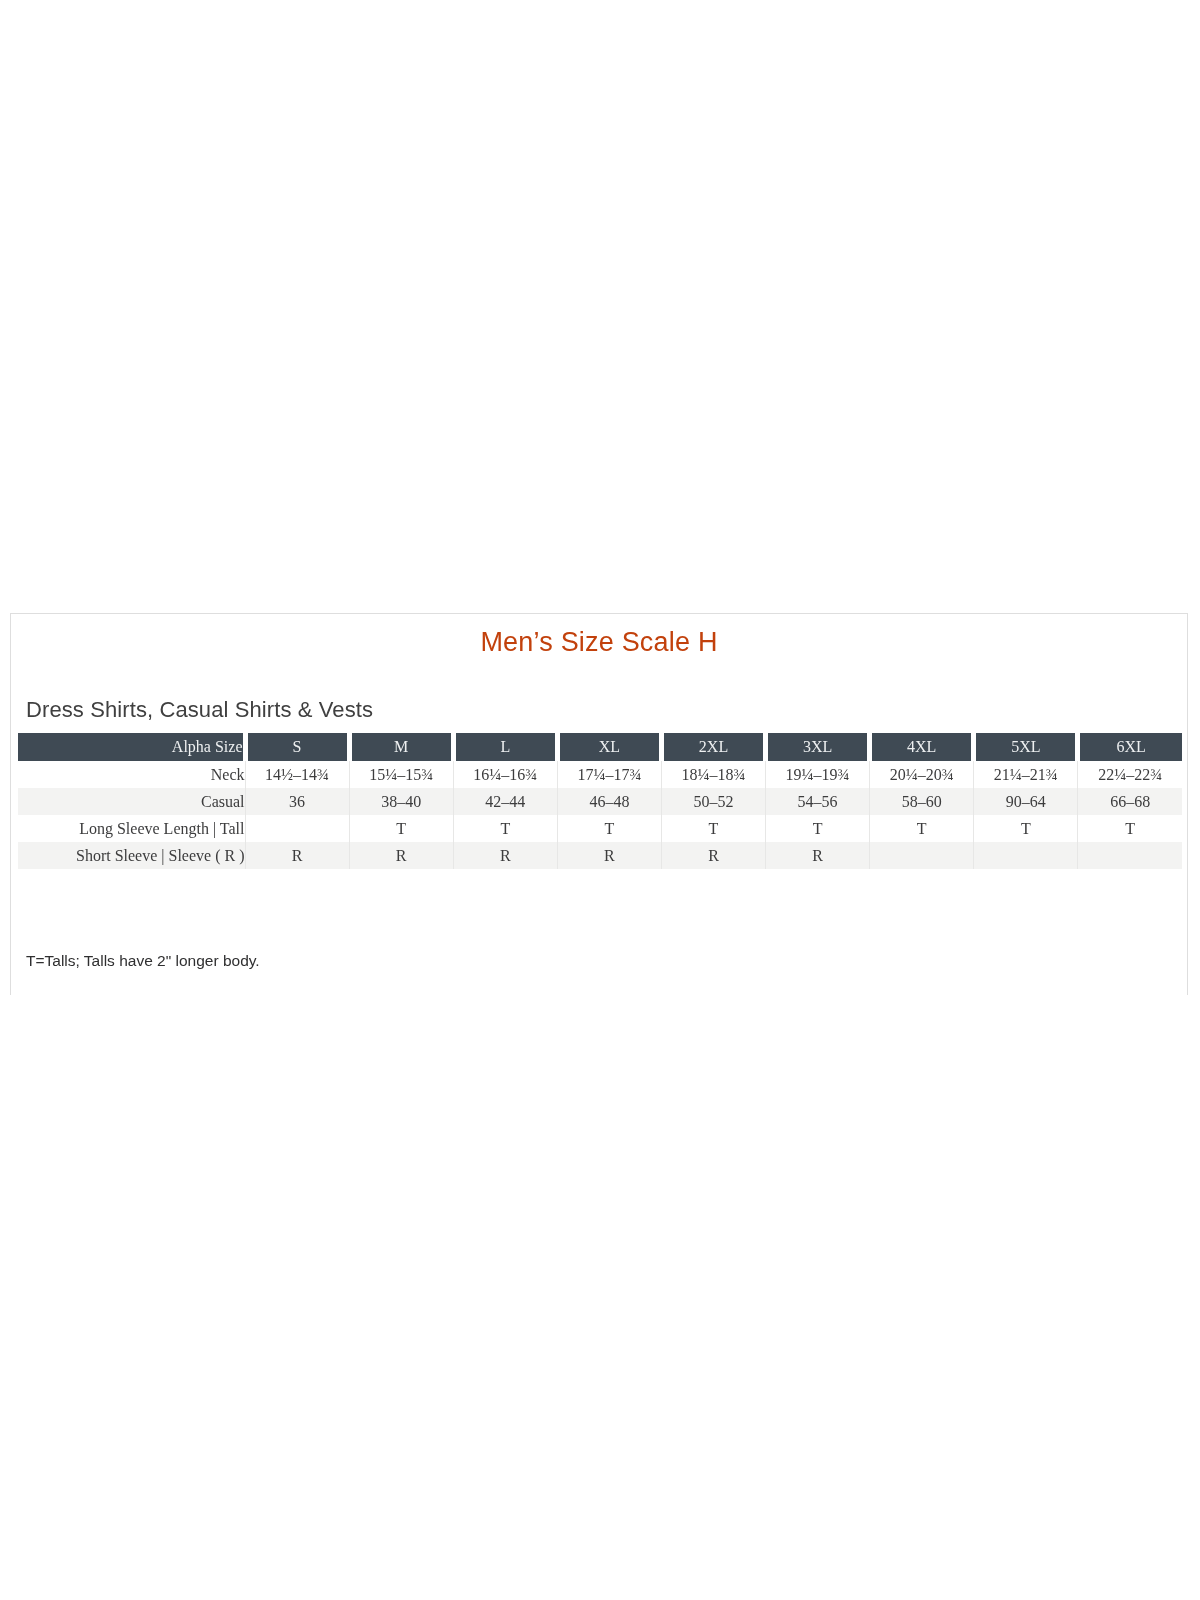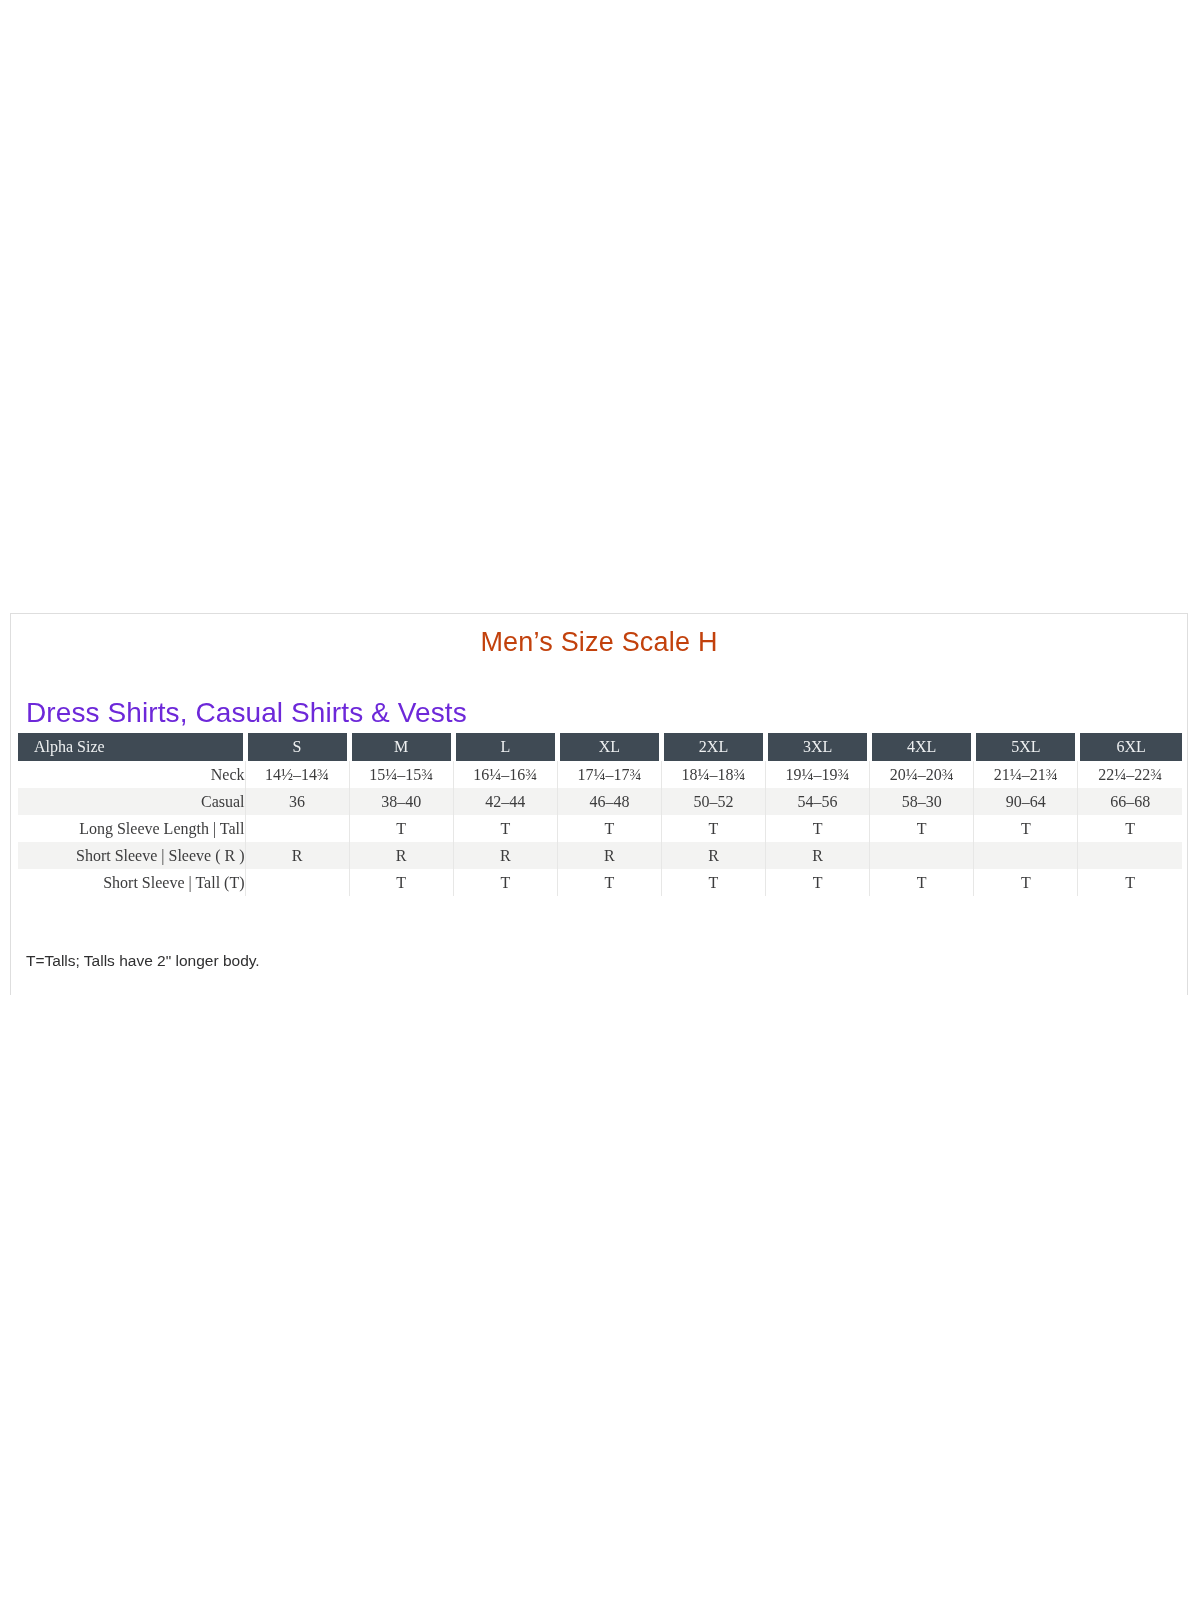--- a/index.html
+++ b/index.html
@@ -27,23 +27,23 @@
     text-align: center;
     font-size: 27px;
     font-weight: 400;
     color: #c2410c;
     letter-spacing: 0.2px;
   }
 
   .section-title {
     position: absolute;
     top: 83px; left: 15px;
-    font-size: 28px;
+    font-size: 22px;
     font-weight: 400;
-    color: #6d28d9;
+    color: #404040;
     letter-spacing: 0.1px;
   }
 
   table.size-table {
     position: absolute;
     left: 7px; top: 119px;
     width: 1164px;
     border-collapse: collapse;
     table-layout: fixed;
     font-family: "Liberation Serif", "DejaVu Serif", serif;
@@ -55,21 +55,21 @@
   table.size-table th {
     height: 28px;
     background: #3f4a54;
     color: #eef0f1;
     font-weight: 400;
     font-size: 16px;
     text-align: center;
   }
   table.size-table th:first-child {
     width: 227px;
-    text-align: left;
+    text-align: right;
     padding-left: 16px;
     font-family: Liberation Serif, serif;
   }
   table.size-table th + th { border-left: 5px solid #ffffff; }
   table.size-table td {
     height: 27px;
     font-size: 16px;
     color: #3c3c3d;
     text-align: center;
   }
@@ -126,21 +126,21 @@
             <td>22¼–22¾</td>
           </tr>
           <tr>
             <td>Casual</td>
             <td>36</td>
             <td>38–40</td>
             <td>42–44</td>
             <td>46–48</td>
             <td>50–52</td>
             <td>54–56</td>
-            <td>58–30</td>
+            <td>58–60</td>
             <td>90–64</td>
             <td>66–68</td>
           </tr>
           <tr>
             <td>Long Sleeve Length  |  Tall</td>
             <td></td>
             <td>T</td>
             <td>T</td>
             <td>T</td>
             <td>T</td>
@@ -154,31 +154,19 @@
             <td>R</td>
             <td>R</td>
             <td>R</td>
             <td>R</td>
             <td>R</td>
             <td>R</td>
             <td></td>
             <td></td>
             <td></td>
           </tr>
-          <tr>
-            <td>Short Sleeve  |  Tall (T)</td>
-            <td></td>
-            <td>T</td>
-            <td>T</td>
-            <td>T</td>
-            <td>T</td>
-            <td>T</td>
-            <td>T</td>
-            <td>T</td>
-            <td>T</td>
-          </tr>
         </tbody>
     </table>
 
     <div class="footnote">T=Talls; Talls have 2" longer body.</div>
 
   </div>
 </div>
 
 </body></html>

